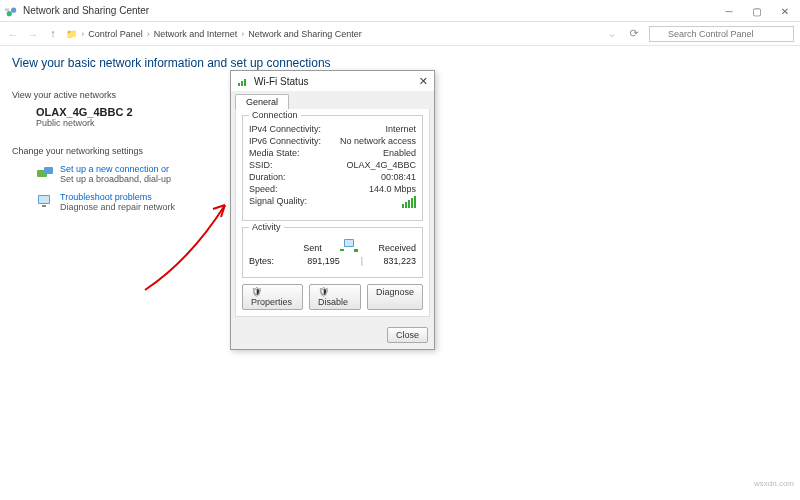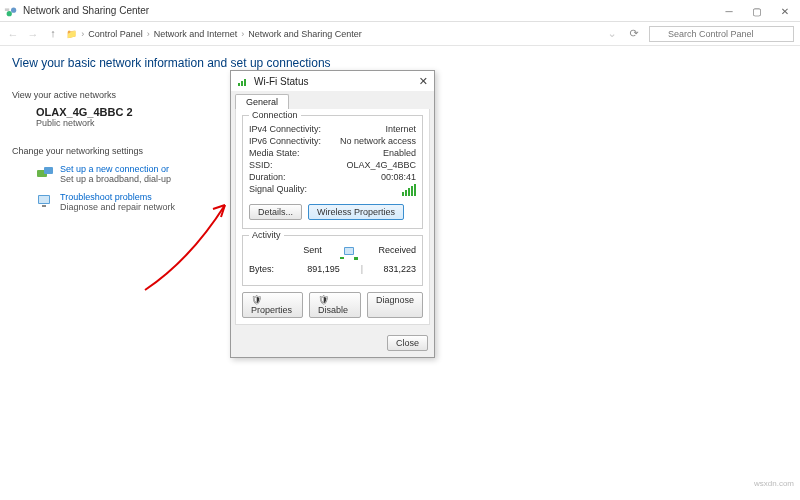--- a/index.html
+++ b/index.html
@@ -45,21 +45,21 @@
 .group .legend{position:absolute;top:-6px;left:6px;background:#fff;padding:0 3px;font-size:9px;color:#333}
 .kv{display:flex;justify-content:space-between;margin:2px 0;font-size:9px}
 .kv .k{color:#333}
 .kv .v{color:#333;text-align:right}
 .bars{display:inline-block}
 .bars span{display:inline-block;width:2px;background:#3a3;margin-left:1px}
 .btn{display:inline-block;padding:2px 8px;font-size:9px;background:linear-gradient(#fefefe,#e6e6e6);border:1px solid #aaa;border-radius:2px;cursor:pointer;color:#333}
 .btn.hl{border:1px solid #3a8ecf;background:linear-gradient(#eaf4fd,#d6ebfb)}
 .btn-row{display:flex;gap:6px;margin-top:6px}
 .activity{font-size:9px}
-.activity .row{display:flex;align-items:flex-start;margin:3px 0}
+.activity .row{display:flex;align-items:flex-end;margin:3px 0}
 .activity .lbl{width:40px}
 .activity .mid{flex:1;text-align:center}
 .activity .r{width:50px;text-align:right}
 .dialog-footer{display:flex;justify-content:flex-end;padding:6px}
 
 .arrow{position:absolute;pointer-events:none}
 .watermark{position:absolute;right:6px;bottom:12px;font-size:8px;color:#bbb}
 </style>
 </head>
 <body>
@@ -175,28 +175,28 @@
         </div>
       <div class="kv">
           <span class="k">SSID:</span>
           <span class="v">OLAX_4G_4BBC</span>
         </div>
       <div class="kv">
           <span class="k">Duration:</span>
           <span class="v">00:08:41</span>
         </div>
       <div class="kv">
+          <span class="k">Speed:</span>
+          <span class="v">144.0 Mbps</span>
+        </div>
+      <div class="kv">
           <span class="k">Signal Quality:</span>
         <span class="v">
           <span class="bars"><span style="height:4px"></span><span style="height:6px"></span><span style="height:8px"></span><span style="height:10px"></span><span style="height:12px"></span></span>
         </span>
-      </div>
-      <div class="btn-row">
-        <span class="btn">Details...</span>
-        <span class="btn hl">Wireless Properties</span>
       </div>
     </div>
 
     <div class="group activity">
       <span class="legend">Activity</span>
       <div class="row">
         <span class="lbl"></span>
         <span class="mid">Sent</span>
         <span style="flex:none;margin:0 4px">
           <svg width="22" height="16" viewBox="0 0 22 16">

